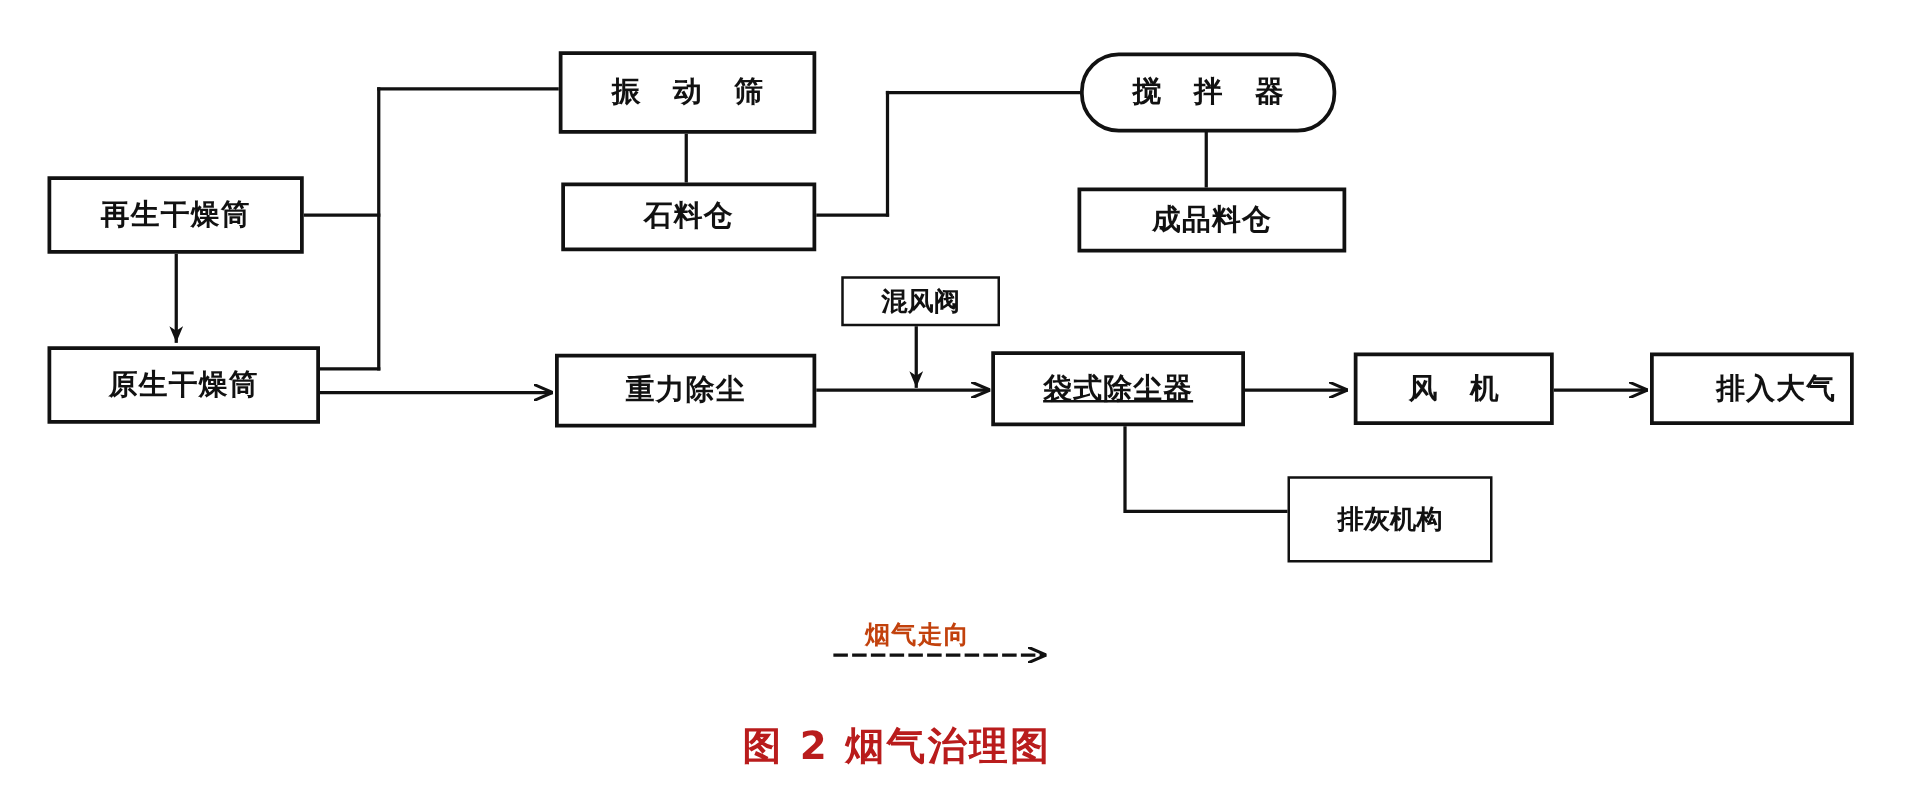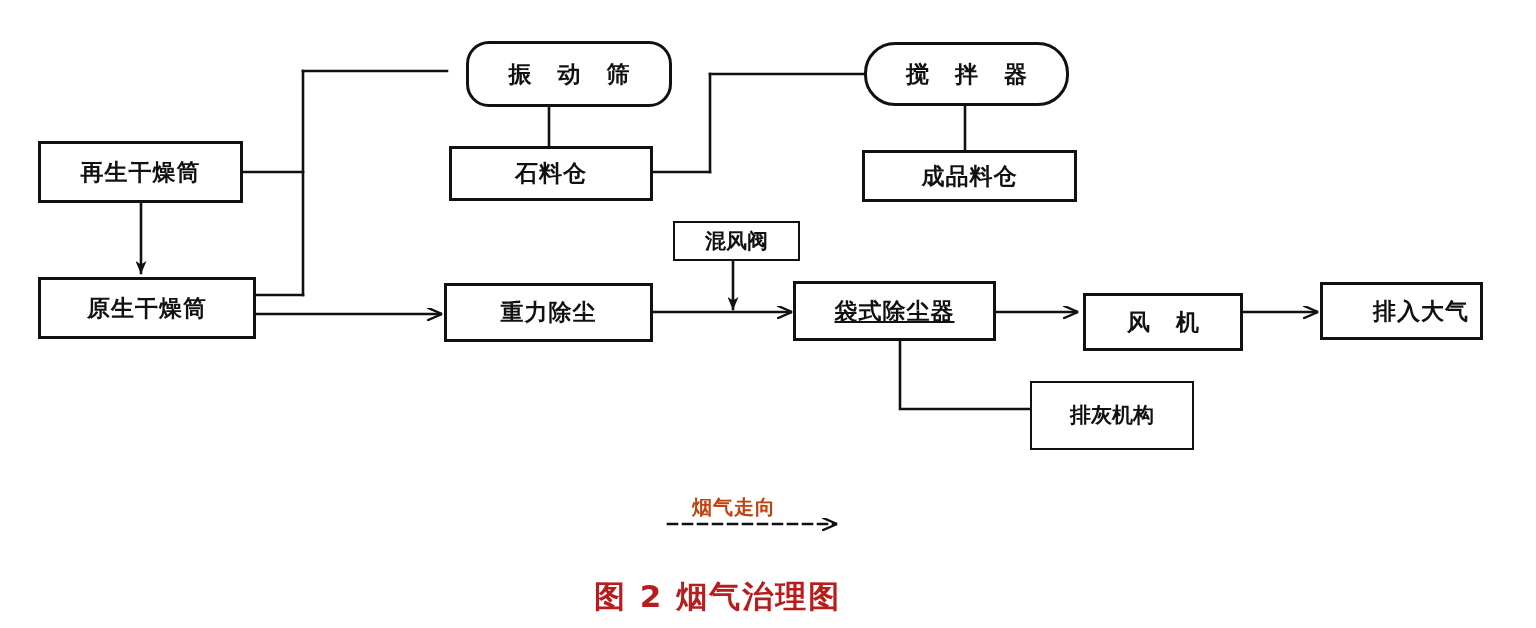--- a/index.html
+++ b/index.html
@@ -117,21 +117,21 @@
       <path d="M900,341 L900,409 L1030,409"></path>
 
       <path d="M668,524 L836,524" stroke-dasharray="9 6" marker-end="url(#ah-open)"></path>
     </g>
   </svg>
 
   <div class="node" style="left:38px; top:141px; width:205px; height:62px;">
     <span>再生干燥筒</span>
   </div>
 
-  <div class="node wide-space" style="left:466px; top:41px; width:206px; height:66px;border-radius:23px;">
+  <div class="node wide-space" style="left:447px; top:41px; width:206px; height:66px;">
     <span>振 动 筛</span>
   </div>
 
   <div class="node wide-space" style="left:864px; top:42px; width:205px; height:64px;border-radius:31px;">
     <span>搅 拌 器</span>
   </div>
 
   <div class="node" style="left:449px; top:146px; width:204px; height:55px;">
     <span>石料仓</span>
   </div>
@@ -149,21 +149,21 @@
   </div>
 
   <div class="node" style="left:444px; top:283px; width:209px; height:59px;">
     <span>重力除尘</span>
   </div>
 
   <div class="node" style="left:793px; top:281px; width:203px; height:60px;text-decoration:underline;">
     <span>袋式除尘器</span>
   </div>
 
-  <div class="node wide-space" style="left:1083px; top:293px; width:160px; height:58px;">
+  <div class="node wide-space" style="left:1083px; top:282px; width:160px; height:58px;">
     <span>风 机</span>
   </div>
 
   <div class="node" style="left:1320px; top:282px; width:163px; height:58px;padding-left:39px;">
     <span>排入大气</span>
   </div>
 
   <div class="node thin" style="left:1030px; top:381px; width:164px; height:69px;">
     <span>排灰机构</span>
   </div>

